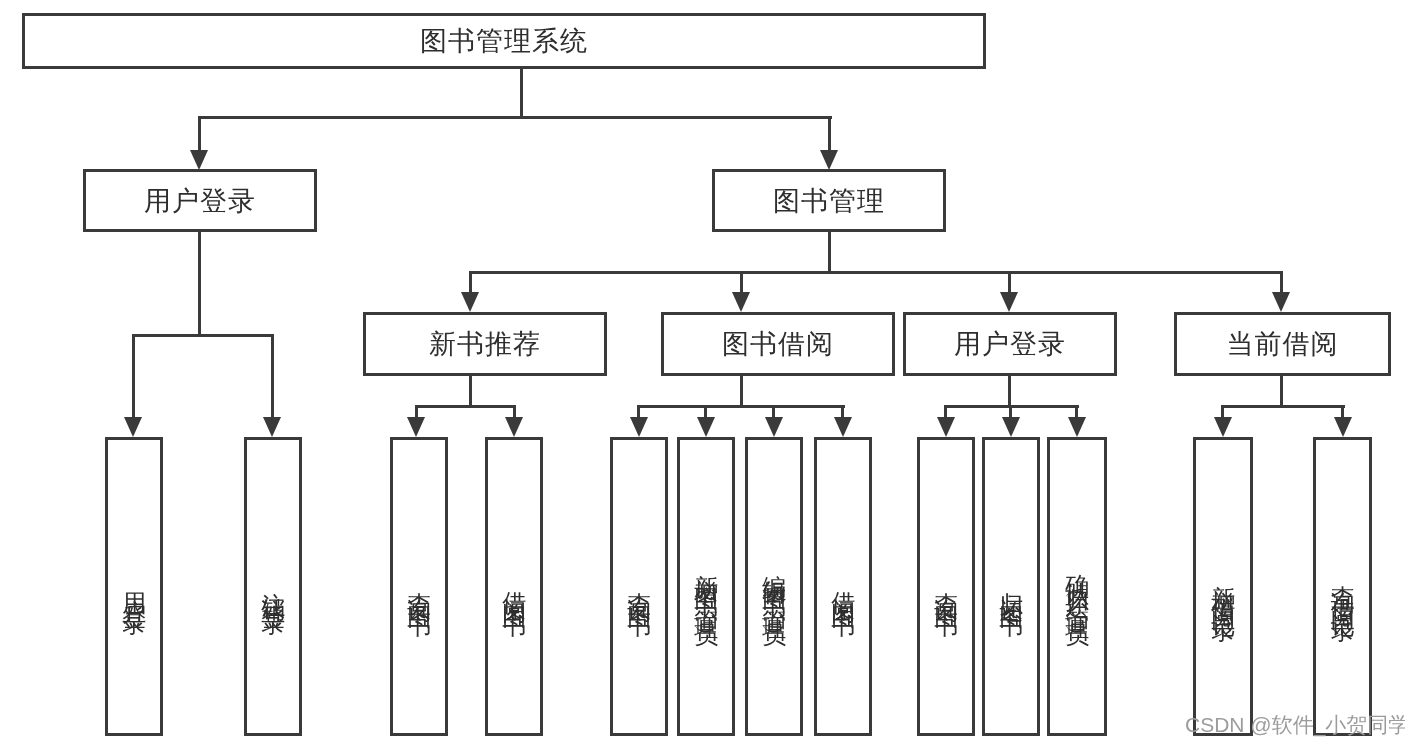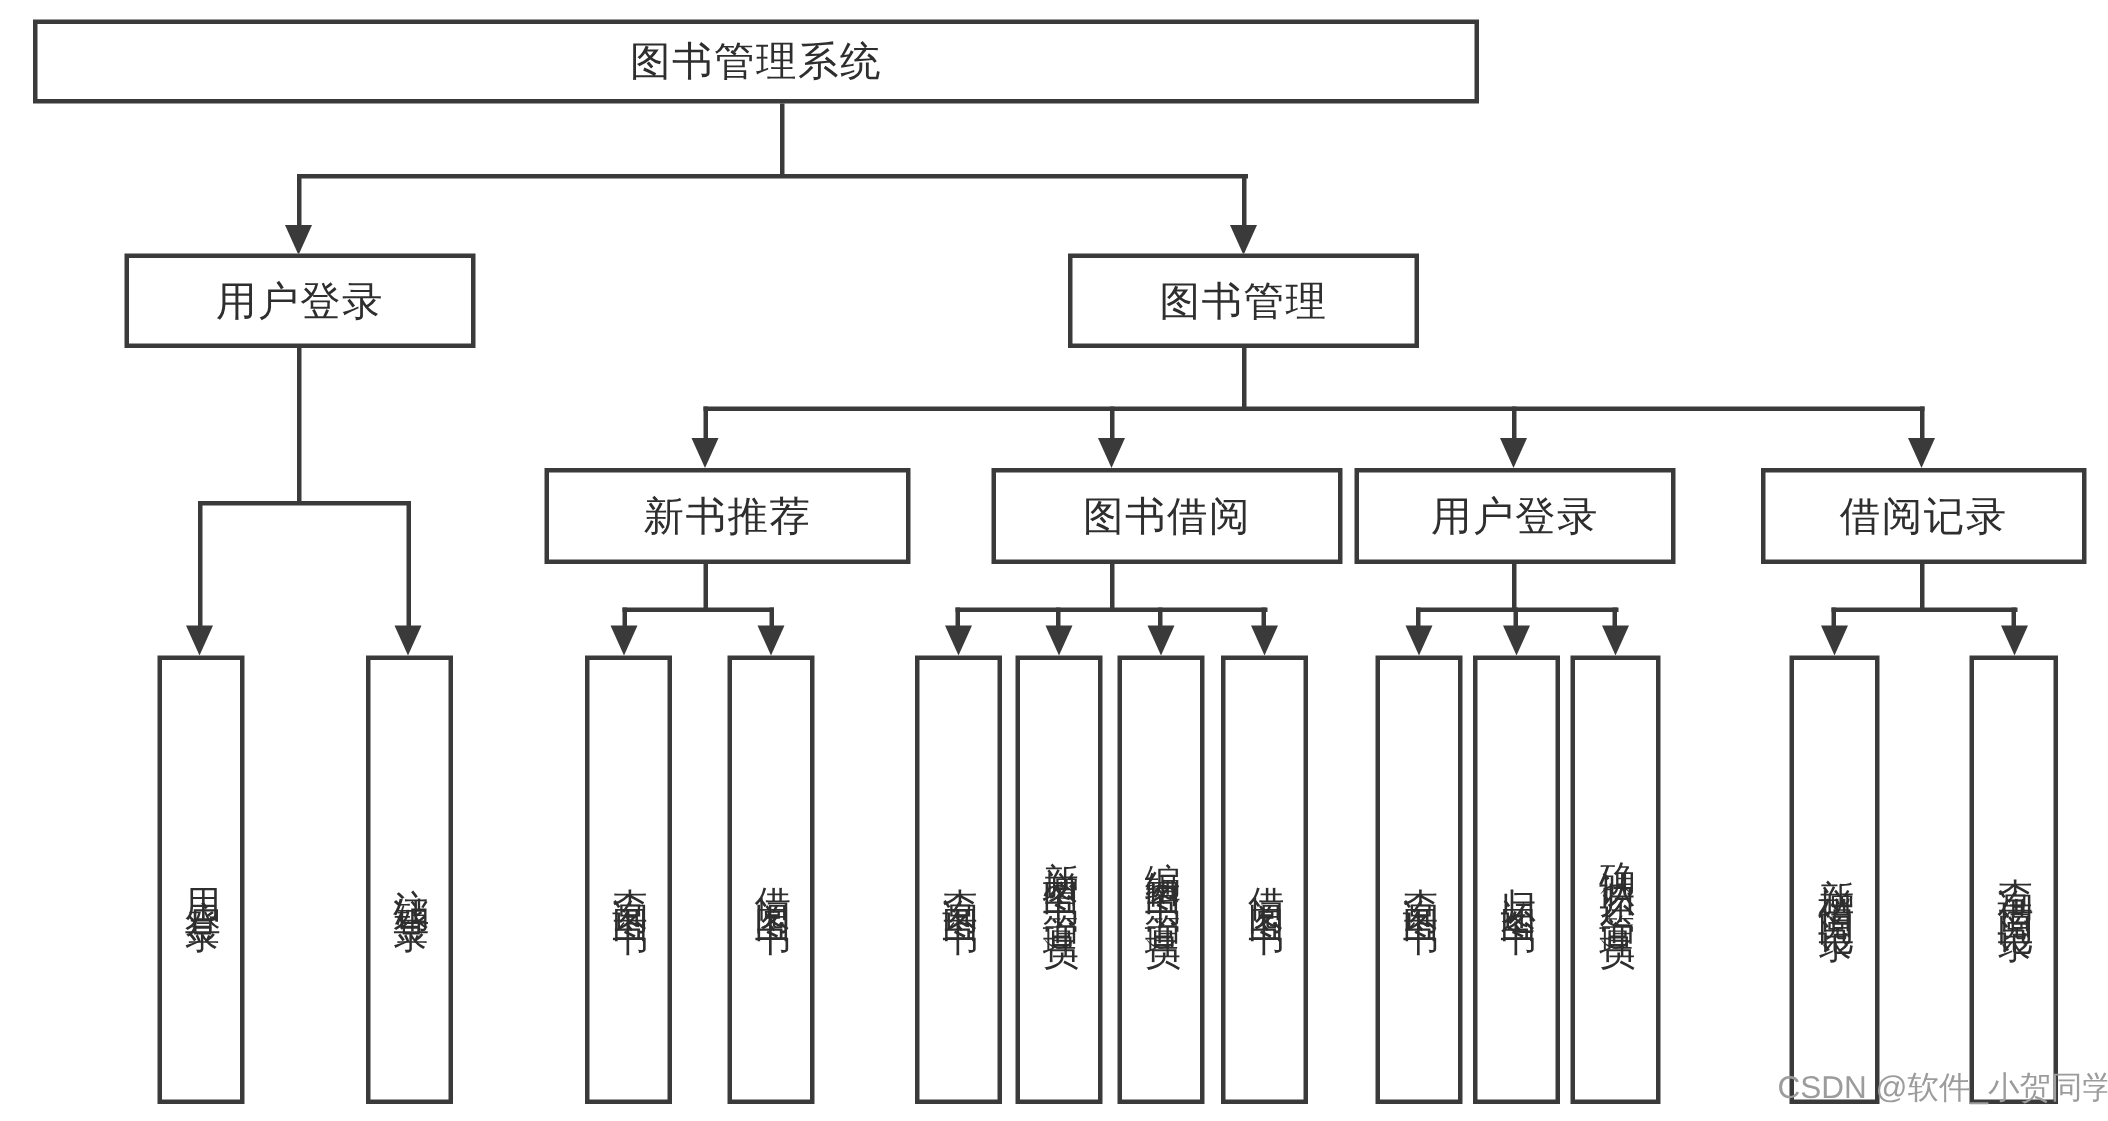--- a/index.html
+++ b/index.html
@@ -92,21 +92,21 @@
   <div class="box" style="left:363px;top:312px;width:244px;height:64px">
     <span class="hl">新书推荐</span>
   </div>
   <div class="box" style="left:661px;top:312px;width:234px;height:64px">
     <span class="hl">图书借阅</span>
   </div>
   <div class="box" style="left:903px;top:312px;width:214px;height:64px">
     <span class="hl">用户登录</span>
   </div>
   <div class="box" style="left:1174px;top:312px;width:217px;height:64px">
-    <span class="hl">借阅记录</span>
+    <span class="hl">当前借阅</span>
   </div>
 
   <div class="line" style="left:469px;top:376px;width:3px;height:32px"></div>
   <div class="line" style="left:415px;top:405px;width:101px;height:3px"></div>
   <div class="line" style="left:415px;top:405px;width:3px;height:14px"></div>
   <div class="ah" style="left:407px;top:417px"></div>
   <div class="line" style="left:513px;top:405px;width:3px;height:14px"></div>
   <div class="ah" style="left:505px;top:417px"></div>
 
   <div class="line" style="left:740px;top:376px;width:3px;height:32px"></div>

